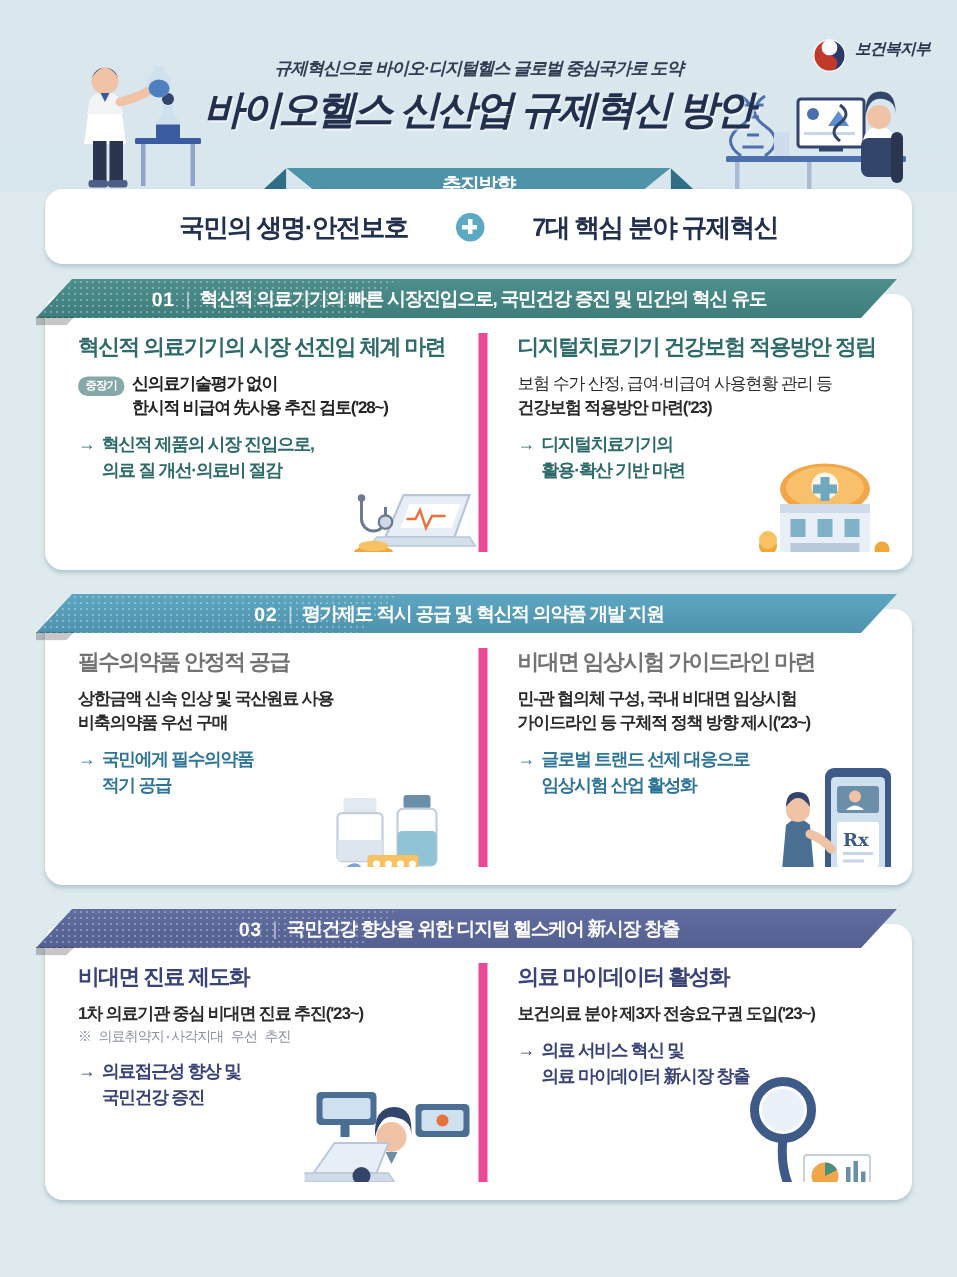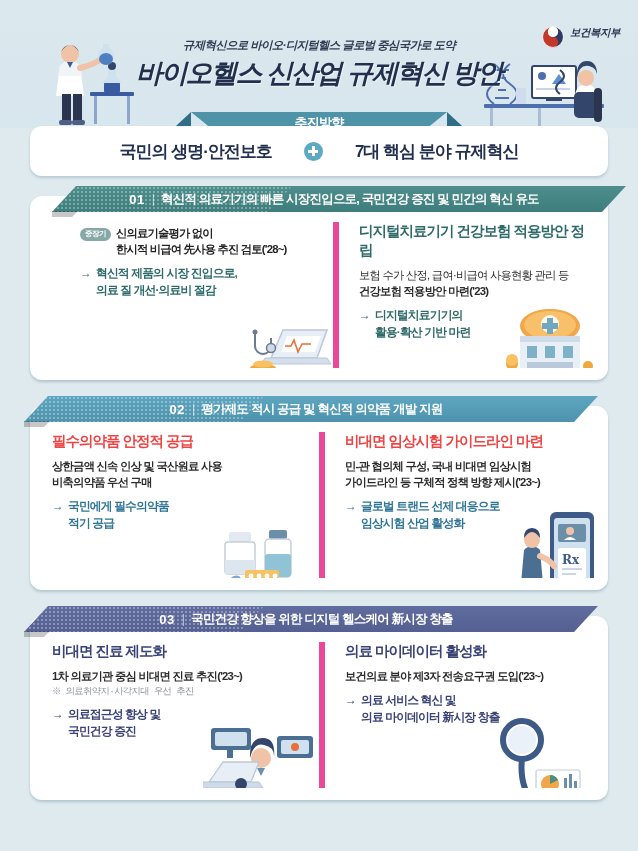--- a/index.html
+++ b/index.html
@@ -97,21 +97,21 @@
   .dir-plus::before { left: 4.5px; top: 8.5px; width: 10px; height: 2.5px; }
   .dir-plus::after  { top: 4.5px; left: 8.5px; height: 10px; width: 2.5px; }
 
   
   .section {
     position: absolute; left: 30px; width: 578px;
     background: #ffffff;
     border-radius: 12px;
     box-shadow: 0 2px 3px rgba(110,140,155,0.4);
   }
-  #sec1 { top: 196px; height: 184px; padding-left: 28px; }
+  #sec1 { top: 196px; height: 184px; }
   #sec2 { top: 406px; height: 184px; }
   #sec3 { top: 616px; height: 184px; }
 
   .sec-head {
     position: relative;
     height: 26px; margin: -10px 0 0 -6px;
     width: 574px;
   }
   .sec-head .bar {
     position: absolute; inset: 0;
@@ -153,21 +153,21 @@
     padding: 0 16px 0 22px;
     overflow: hidden;
   }
   .col.right { border-left: 6px solid #ec4899; padding-left: 20px; }
 
   .col-title {
     font-size: 14.5px; font-weight: bold;
     letter-spacing: -1px; margin-bottom: 7px;
   }
   #sec1 .col-title { color: #2f6b6a; }
-  #sec2 .col-title { color: #ef4444; }
+  #sec2 .col-title { color: #737373; }
   #sec3 .col-title { color: #3a4375; }
 
   .line {
     font-size: 11.3px; color: #2b2b2b;
     letter-spacing: -0.75px; line-height: 1.42;
     position: relative;
   }
   .line.strong { font-weight: bold; }
   .line.note { font-size: 9.3px; color: #8d929c; letter-spacing:-0.6px; margin-top:1px;font-family:Liberation Mono, monospace;}
 
@@ -291,20 +291,21 @@
       <div class="notch"></div>
       <div class="txt">
         <span class="sec-num">01</span>
         <span class="sec-sep">|</span>
         <span>혁신적 의료기기의 빠른 시장진입으로, 국민건강 증진 및 민간의 혁신 유도</span>
       </div>
     </div>
     <div class="sec-body">
 
       <div class="col left">
+        <div class="col-title">혁신적 의료기기의 시장 선진입 체계 마련</div>
 
 
         <div class="badge-row">
           <span class="badge mid">중장기</span>
           <span class="badge-txt reg">
             <span>신의료기술평가 없이</span><br>
             <span>한시적 비급여 先사용 추진 검토('28~)</span>
           </span>
         </div>
 

